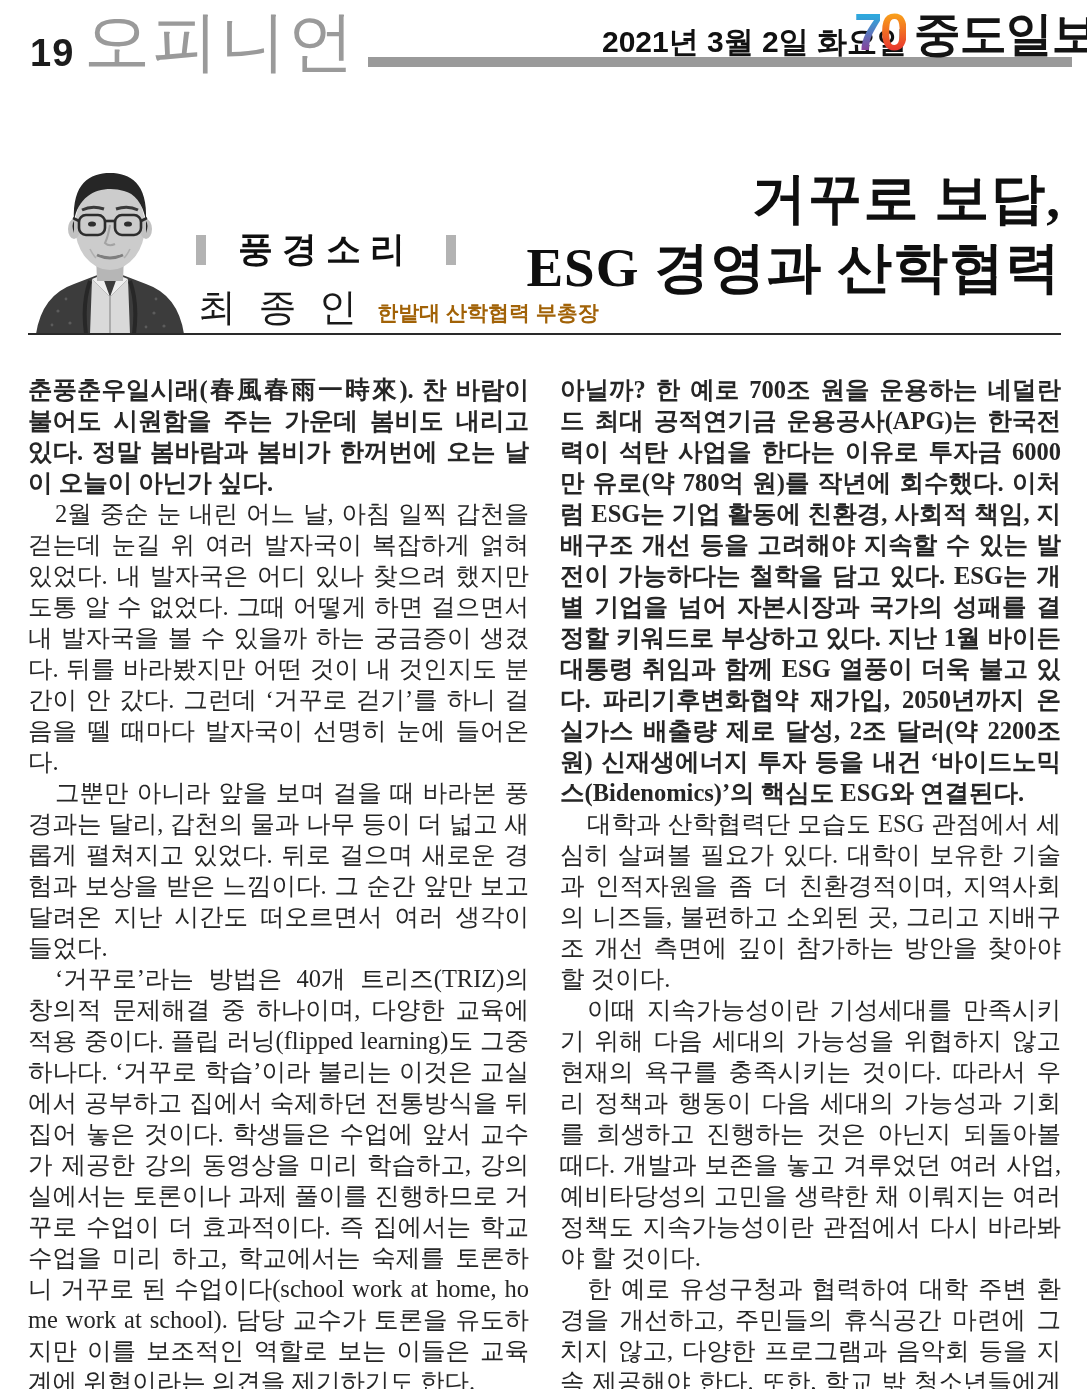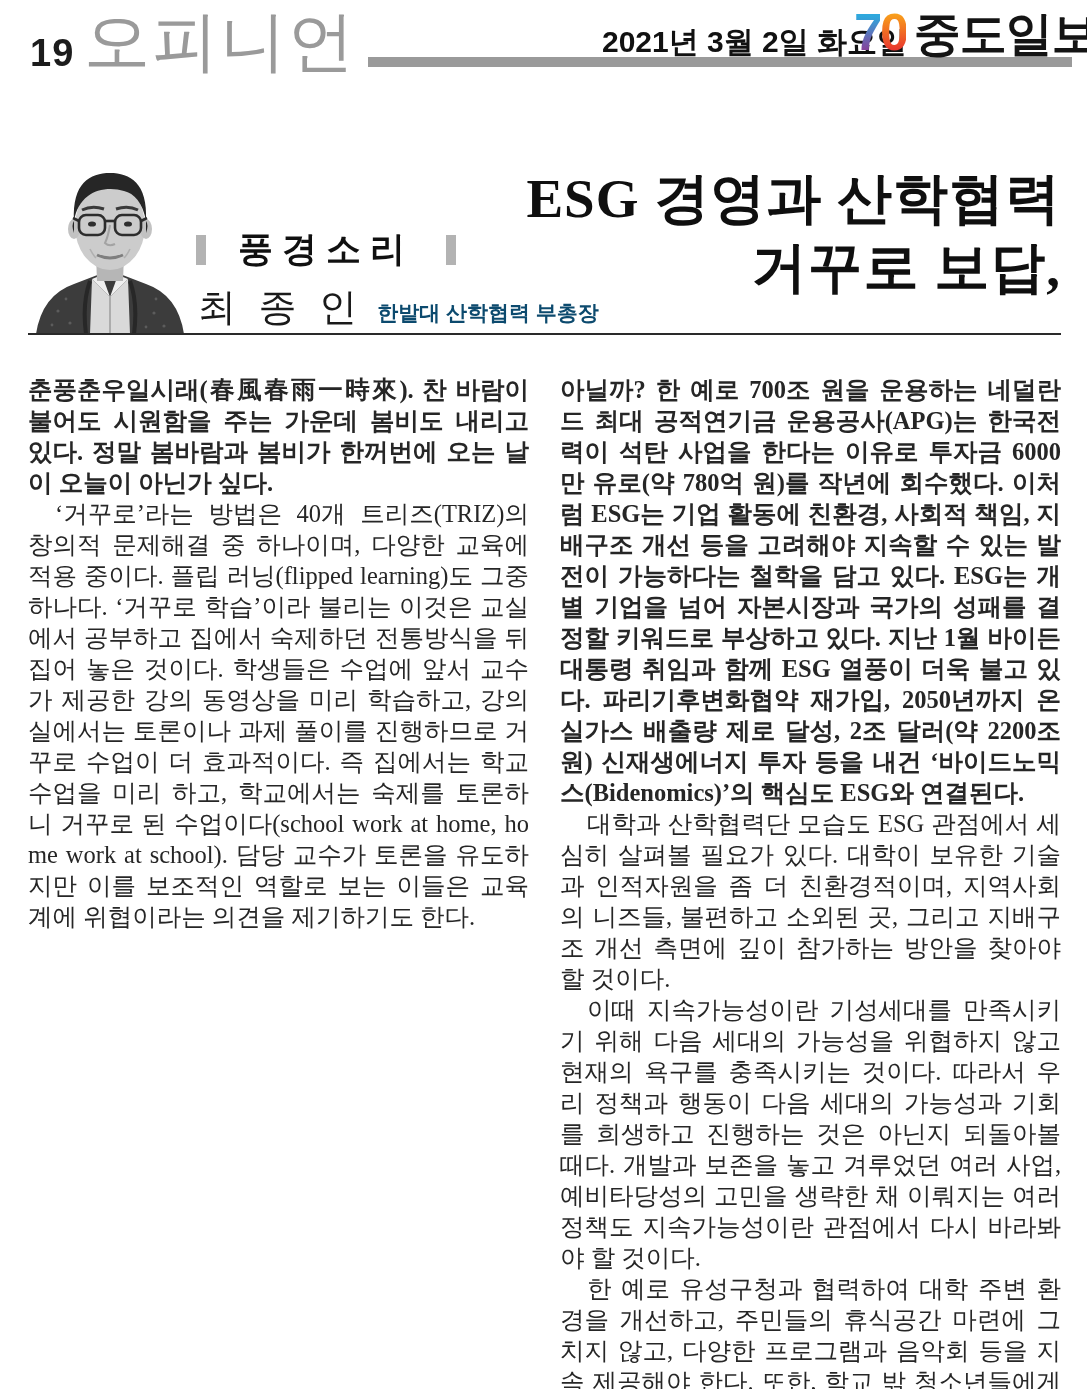--- a/index.html
+++ b/index.html
@@ -54,21 +54,21 @@
   .author-line {
     position:absolute; left:198px; top:282px; display:flex; align-items:baseline; gap:14px;
     white-space:nowrap;
   }
   .author-name {
     font-family:"Liberation Sans","DejaVu Sans",sans-serif;
     font-weight:500; font-size:38px; color:#1a1a1a; letter-spacing:6px;
   }
   .author-title {
     font-family:"Liberation Sans","DejaVu Sans",sans-serif;
-    font-weight:bold; font-size:21px; color:#0c4a6e;
+    font-weight:bold; font-size:21px; color:#a16207;
   }
   .headline {
     position:absolute; right:26px; top:164px; text-align:right;
     font-family:"Liberation Serif","DejaVu Serif",serif;
     font-weight:bold; font-size:55px; line-height:69px; color:#0f0f0f;
     letter-spacing:1px; white-space:nowrap;
   }
   .top-rule {
     position:absolute; left:28px; top:333px; width:1033px; height:2px; background:#2a2a2a;
   }
@@ -161,29 +161,31 @@
     <span class="column-label-text">풍경소리</span>
     <span class="label-bar"></span>
   </div>
 
   <div class="author-line">
     <span class="author-name">최 종 인</span>
     <span class="author-title">한밭대 산학협력 부총장</span>
   </div>
 
   <div class="headline">
+    <div>거꾸로 보답,</div>
     <div>ESG 경영과 산학협력</div>
-    <div>거꾸로 보답,</div>
   </div>
 
   <div class="top-rule"></div>
 
   <div class="article-body">
     <div class="body-column">
       <p class="para flow-start">춘풍춘우일시래(春風春雨一時來). 찬 바람이 불어도 시원함을 주는 가운데 봄비도 내리고 있다. 정말 봄바람과 봄비가 한꺼번에 오는 날이 오늘이 아닌가 싶다.</p>
+      <p class="para">2월 중순 눈 내린 어느 날, 아침 일찍 갑천을 걷는데 눈길 위 여러 발자국이 복잡하게 얽혀있었다. 내 발자국은 어디 있나 찾으려 했지만 도통 알 수 없었다. 그때 어떻게 하면 걸으면서 내 발자국을 볼 수 있을까 하는 궁금증이 생겼다. 뒤를 바라봤지만 어떤 것이 내 것인지도 분간이 안 갔다. 그런데 ‘거꾸로 걷기’를 하니 걸음을 뗄 때마다 발자국이 선명히 눈에 들어온다.</p>
+      <p class="para">그뿐만 아니라 앞을 보며 걸을 때 바라본 풍경과는 달리, 갑천의 물과 나무 등이 더 넓고 새롭게 펼쳐지고 있었다. 뒤로 걸으며 새로운 경험과 보상을 받은 느낌이다. 그 순간 앞만 보고 달려온 지난 시간도 떠오르면서 여러 생각이 들었다.</p>
       <p class="para">‘거꾸로’라는 방법은 40개 트리즈(TRIZ)의 창의적 문제해결 중 하나이며, 다양한 교육에 적용 중이다. 플립 러닝(flipped learning)도 그중 하나다. ‘거꾸로 학습’이라 불리는 이것은 교실에서 공부하고 집에서 숙제하던 전통방식을 뒤집어 놓은 것이다. 학생들은 수업에 앞서 교수가 제공한 강의 동영상을 미리 학습하고, 강의실에서는 토론이나 과제 풀이를 진행하므로 거꾸로 수업이 더 효과적이다. 즉 집에서는 학교수업을 미리 하고, 학교에서는 숙제를 토론하니 거꾸로 된 수업이다(school work at home, home work at school). 담당 교수가 토론을 유도하지만 이를 보조적인 역할로 보는 이들은 교육계에 위협이라는 의견을 제기하기도 한다.</p>
 
     </div>
     <div class="body-column">
       <p class="para flow-start">아닐까? 한 예로 700조 원을 운용하는 네덜란드 최대 공적연기금 운용공사(APG)는 한국전력이 석탄 사업을 한다는 이유로 투자금 6000만 유로(약 780억 원)를 작년에 회수했다. 이처럼 ESG는 기업 활동에 친환경, 사회적 책임, 지배구조 개선 등을 고려해야 지속할 수 있는 발전이 가능하다는 철학을 담고 있다. ESG는 개별 기업을 넘어 자본시장과 국가의 성패를 결정할 키워드로 부상하고 있다. 지난 1월 바이든 대통령 취임과 함께 ESG 열풍이 더욱 불고 있다. 파리기후변화협약 재가입, 2050년까지 온실가스 배출량 제로 달성, 2조 달러(약 2200조 원) 신재생에너지 투자 등을 내건 ‘바이드노믹스(Bidenomics)’의 핵심도 ESG와 연결된다.</p>
       <p class="para">대학과 산학협력단 모습도 ESG 관점에서 세심히 살펴볼 필요가 있다. 대학이 보유한 기술과 인적자원을 좀 더 친환경적이며, 지역사회의 니즈들, 불편하고 소외된 곳, 그리고 지배구조 개선 측면에 깊이 참가하는 방안을 찾아야 할 것이다.</p>
       <p class="para">이때 지속가능성이란 기성세대를 만족시키기 위해 다음 세대의 가능성을 위협하지 않고 현재의 욕구를 충족시키는 것이다. 따라서 우리 정책과 행동이 다음 세대의 가능성과 기회를 희생하고 진행하는 것은 아닌지 되돌아볼 때다. 개발과 보존을 놓고 겨루었던 여러 사업, 예비타당성의 고민을 생략한 채 이뤄지는 여러 정책도 지속가능성이란 관점에서 다시 바라봐야 할 것이다.</p>
       <p class="para">한 예로 유성구청과 협력하여 대학 주변 환경을 개선하고, 주민들의 휴식공간 마련에 그치지 않고, 다양한 프로그램과 음악회 등을 지속 제공해야 한다. 또한, 학교 밖 청소년들에게 코딩교육을 통해 ‘안되는 꿈’을 ‘가능한 현실’로 바꾼 적은 노력도 더욱 확대돼야 할 것이다. ESG 이름만 도입하는 것이 아니라 수년간의 산학협력을 찬찬히 되돌아보고, 다음 세대를 위한 친환경, 사회, 지배구조의 기초를 만드는 새 틀의 산학협력 연구와 실천을 할 때다.</p>
     </div>
   </div>

